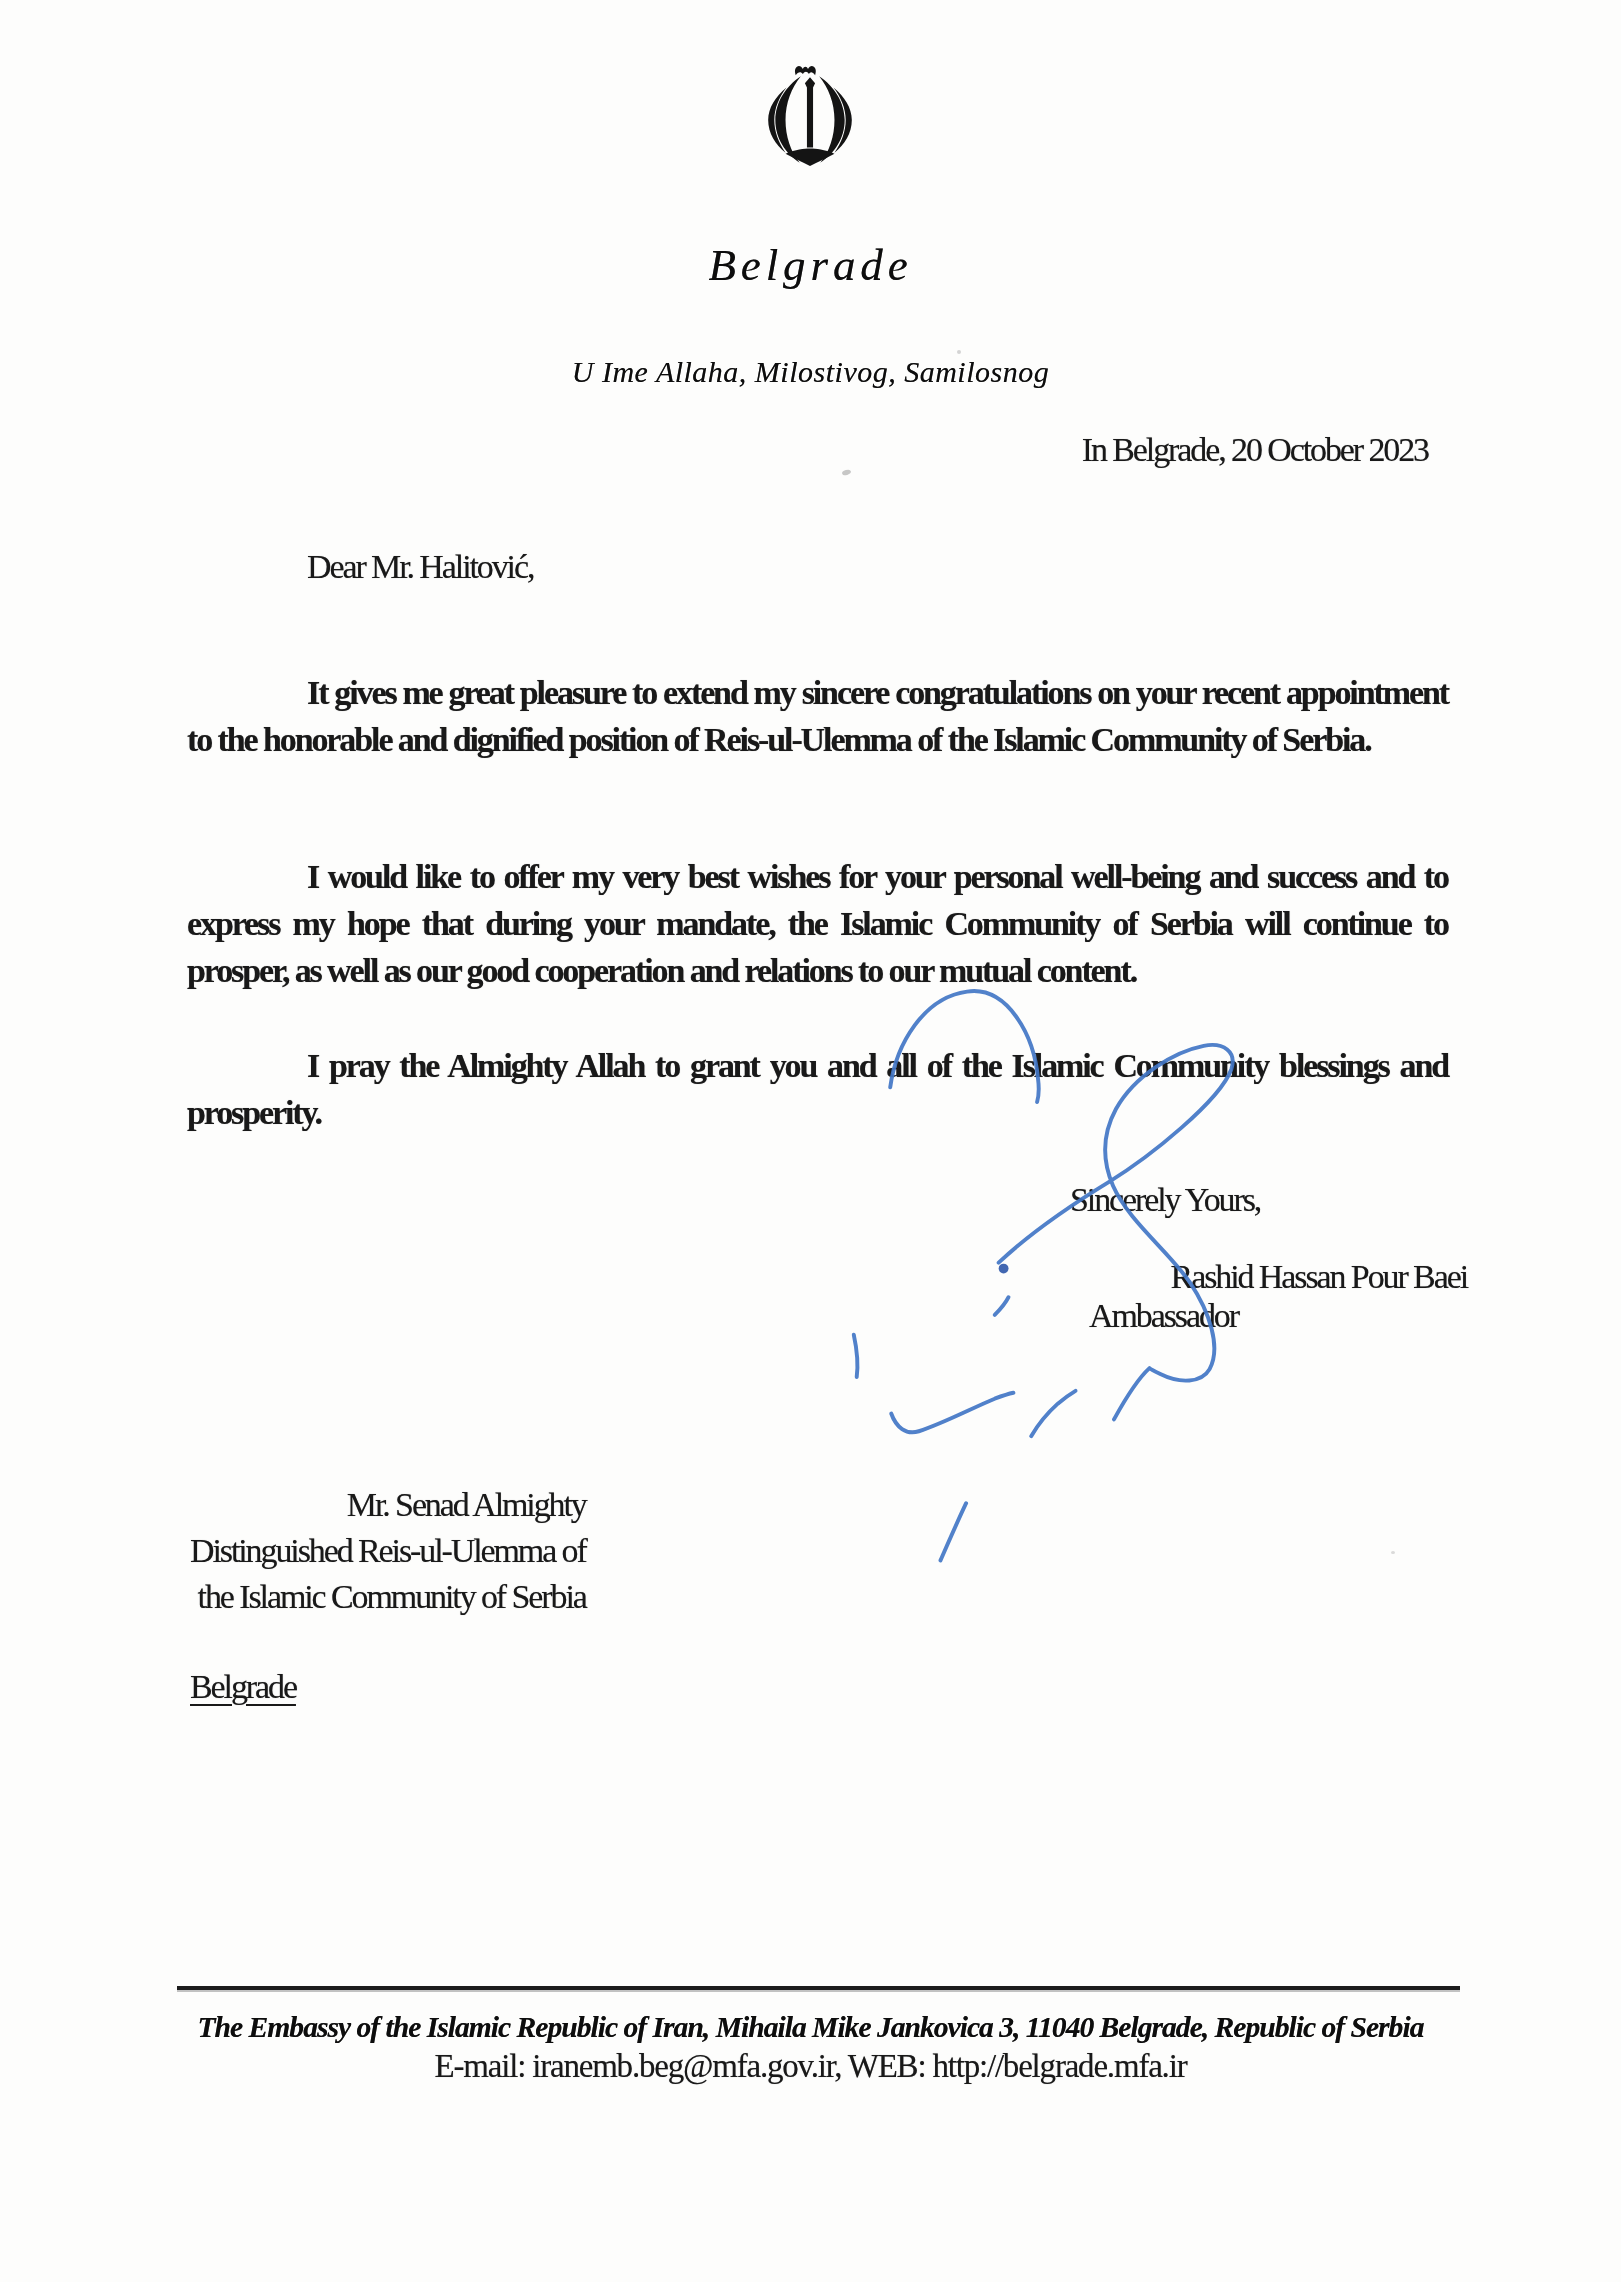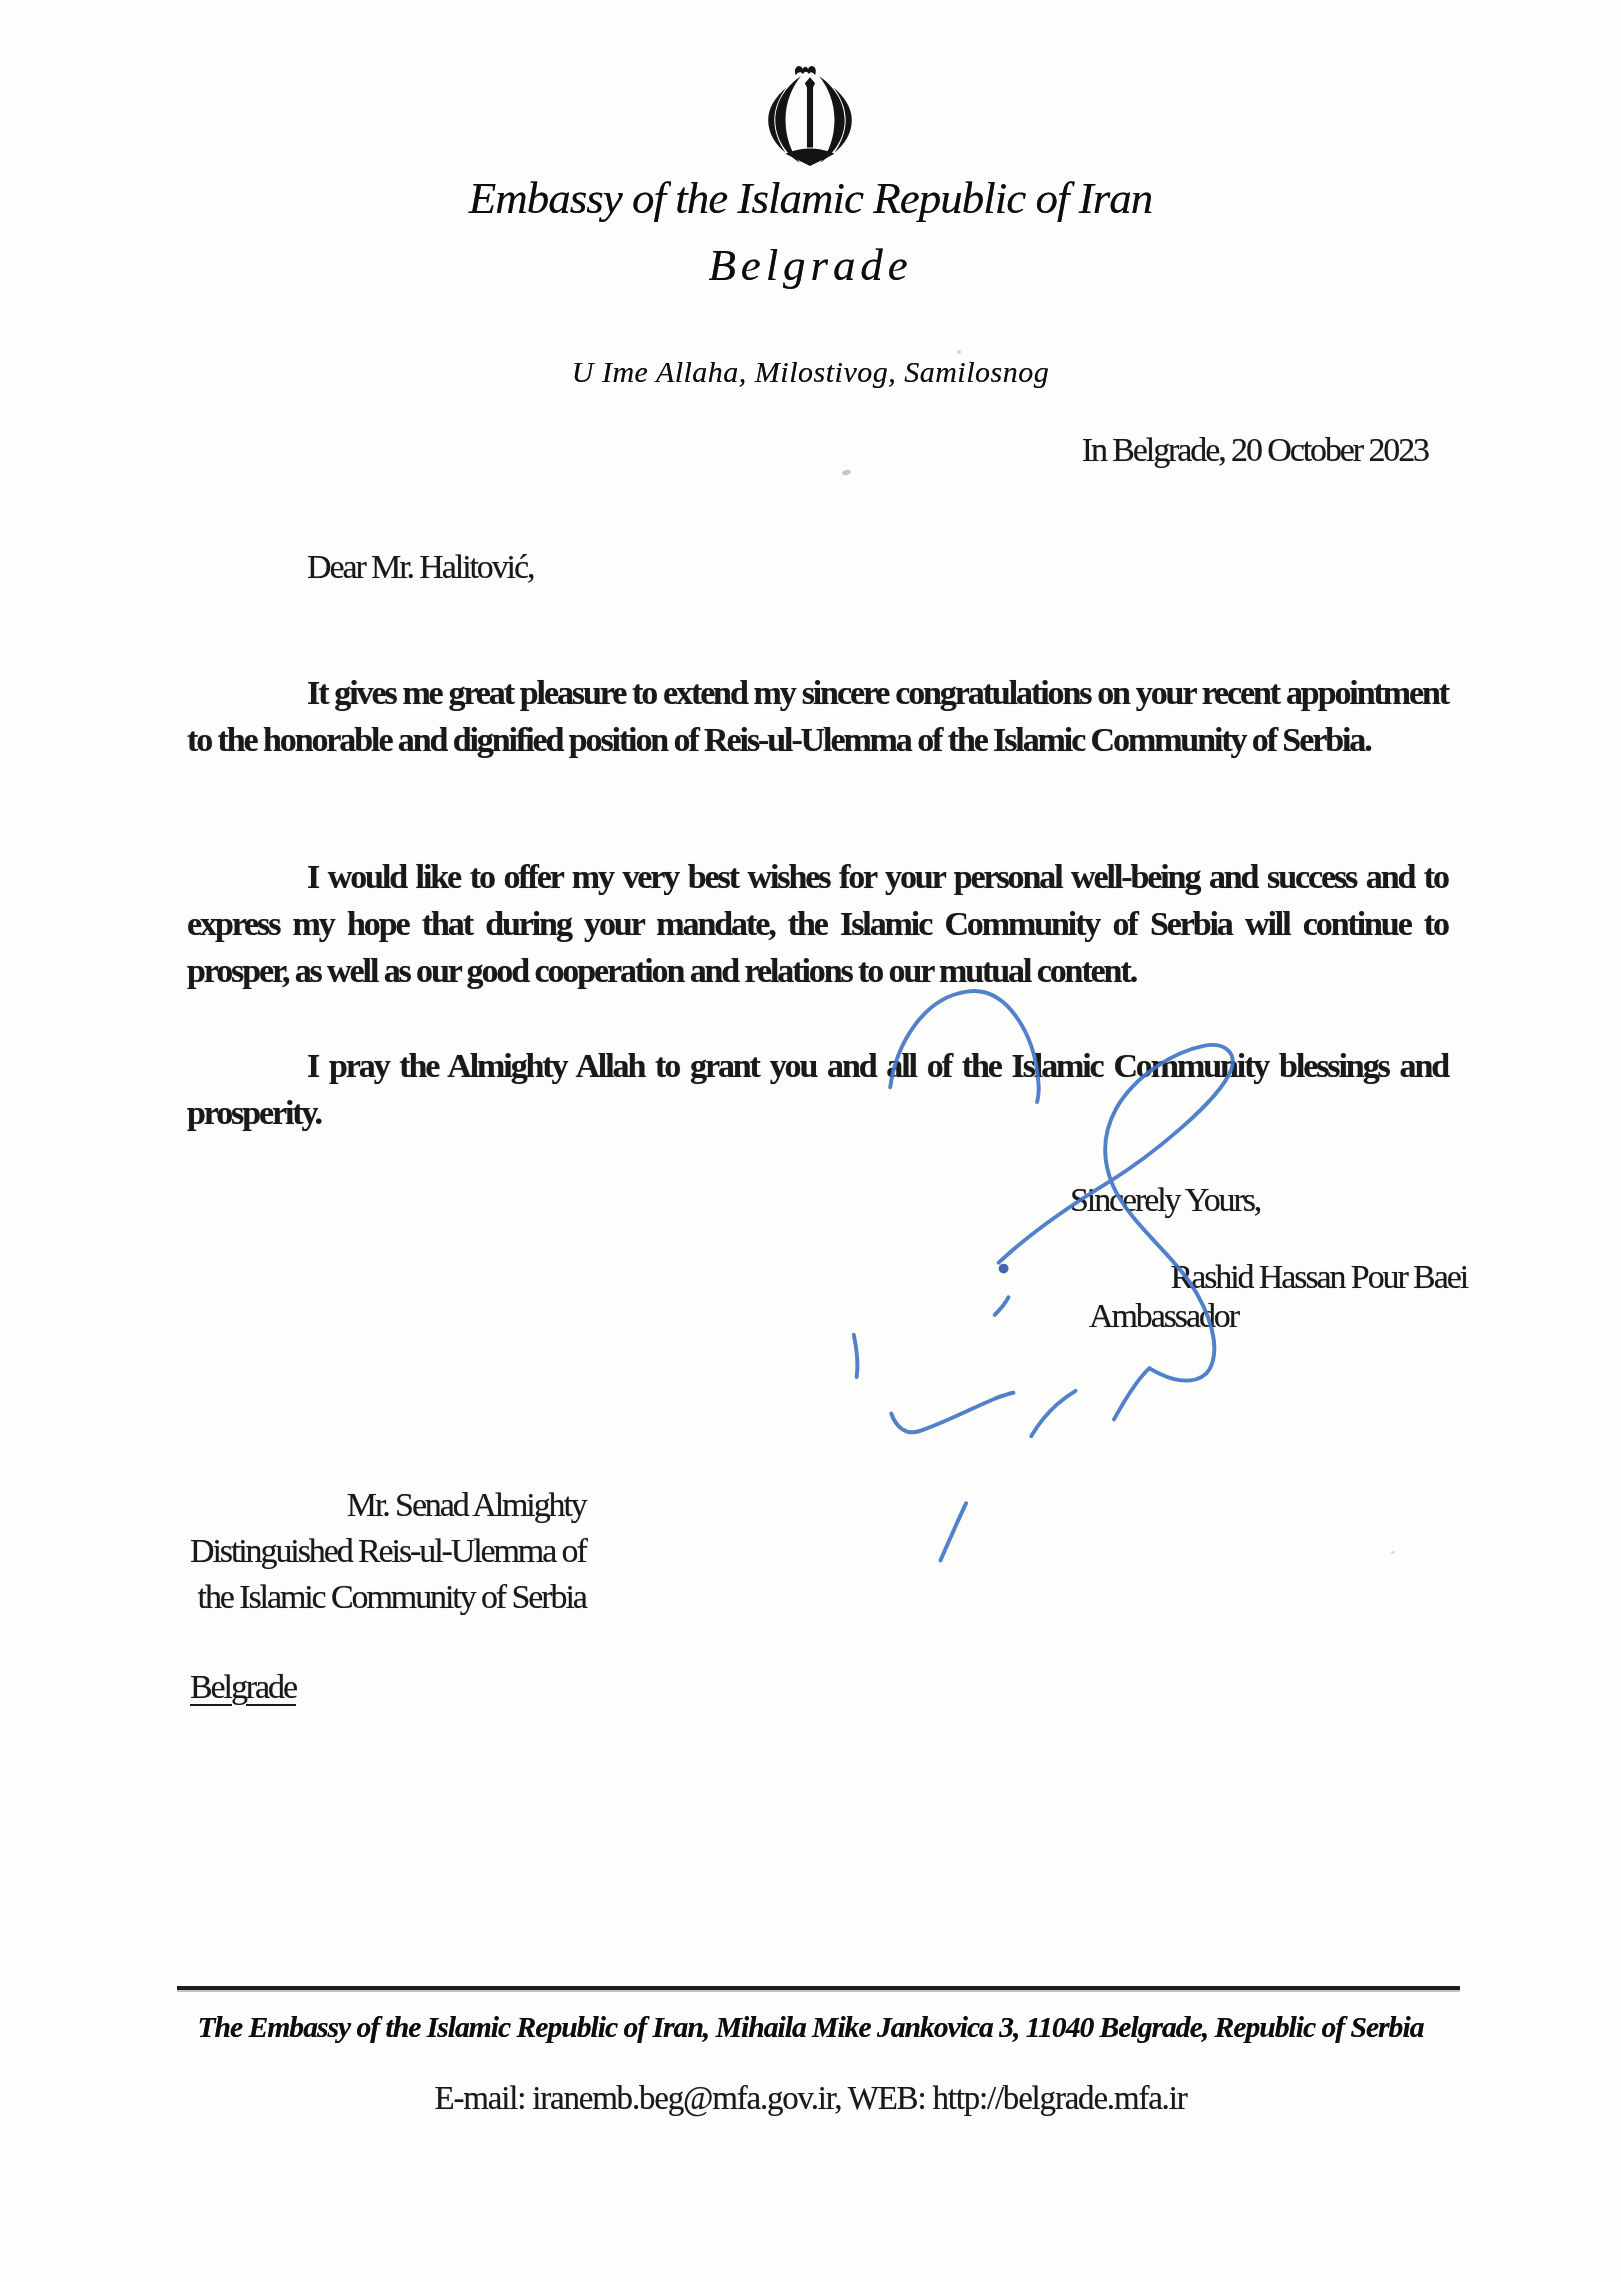--- a/index.html
+++ b/index.html
@@ -51,21 +51,21 @@
   .p3{top:1008px;}
   .valediction{top:1180px;left:1070px;line-height:39px;}
   .signerblock{position:absolute;left:1089px;top:1257px;width:378px;}
   .signer-name{position:relative;display:block;line-height:39px;}
   .signer-title{position:relative;display:block;line-height:39px;text-align:left;}
   .recipient{top:1482px;left:190px;line-height:46px;}
   .recipient span{display:block;}
   .city{top:1667px;left:190px;line-height:39px;text-decoration:underline;text-underline-offset:5.9px;text-decoration-thickness:2px;}
   .rule{position:absolute;left:177px;top:1986px;width:1283px;height:3.9px;background:#1c1c1c;box-shadow:0 2px 0 rgba(20,20,20,.25);}
   .f1{top:2010px;font-size:29.6px;font-weight:bold;letter-spacing:-1px;line-height:35px;}
-  .f2{top:2047px;font-size:33px;letter-spacing:-1.2px;line-height:39px;margin-top:32px;}
+  .f2{top:2047px;font-size:33px;letter-spacing:-1.2px;line-height:39px;}
   .f3{top:2080px;font-size:27.6px;font-weight:bold;letter-spacing:-0.5px;line-height:35px;}
   .sig{position:absolute;left:837px;top:965px;width:414px;height:621px;pointer-events:none;}
   .speck{position:absolute;border-radius:50%;background:rgba(110,110,110,.38);}
   .speck.a{left:842px;top:470px;width:8.9px;height:4.9px;transform:rotate(-15deg);}
   .speck.b{left:957px;top:350px;width:3.9px;height:3.9px;background:rgba(120,120,120,.3);}
   .speck.c{left:1391px;top:1551px;width:3.9px;height:3px;background:rgba(130,130,130,.28);}
 </style>
 </head>
 <body>
 
@@ -82,21 +82,20 @@
       <path d="M41,14 C26,24 16,40 16,57 C16,75 26,90 40,99 C31,88 26,73 26,57 C26,40 32,25 41,14 Z"></path>
 
       <path d="M27,25 C16,34 9,45 9,57 C9,70 16,81 26,89 C19,79 15,68 15,57 C15,45 20,34 27,25 Z"></path>
 
       <path d="M59,14 C74,24 84,40 84,57 C84,75 74,90 60,99 C69,88 74,73 74,57 C74,40 68,25 59,14 Z"></path>
 
       <path d="M73,25 C84,34 91,45 91,57 C91,70 84,81 74,89 C81,79 85,68 85,57 C85,45 80,34 73,25 Z"></path>
     </g>
   </svg>
 
-  <div class="script center org1">Embassy of the Islamic Republic of Iran</div>
   <div class="script center org2">Belgrade</div>
   <div class="script center invocation">U Ime Allaha, Milostivog, Samilosnog</div>
 
   <div class="t dateline">In Belgrade, 20 October 2023</div>
 
   <div class="t salutation">Dear Mr. Halitović,</div>
   <p class="t wrap para p1">It gives me great pleasure to extend my sincere congratulations on your recent appointment to the honorable and dignified position of Reis-ul-Ulemma of the Islamic Community of Serbia.</p>
   <p class="t wrap para p2">I would like to offer my very best wishes for your personal well-being and success and to express my hope that during your mandate, the Islamic Community of Serbia will continue to prosper, as well as our good cooperation and relations to our mutual content.</p>
   <p class="t wrap para p3">I pray the Almighty Allah to grant you and all of the Islamic Community blessings and prosperity.</p>
 

